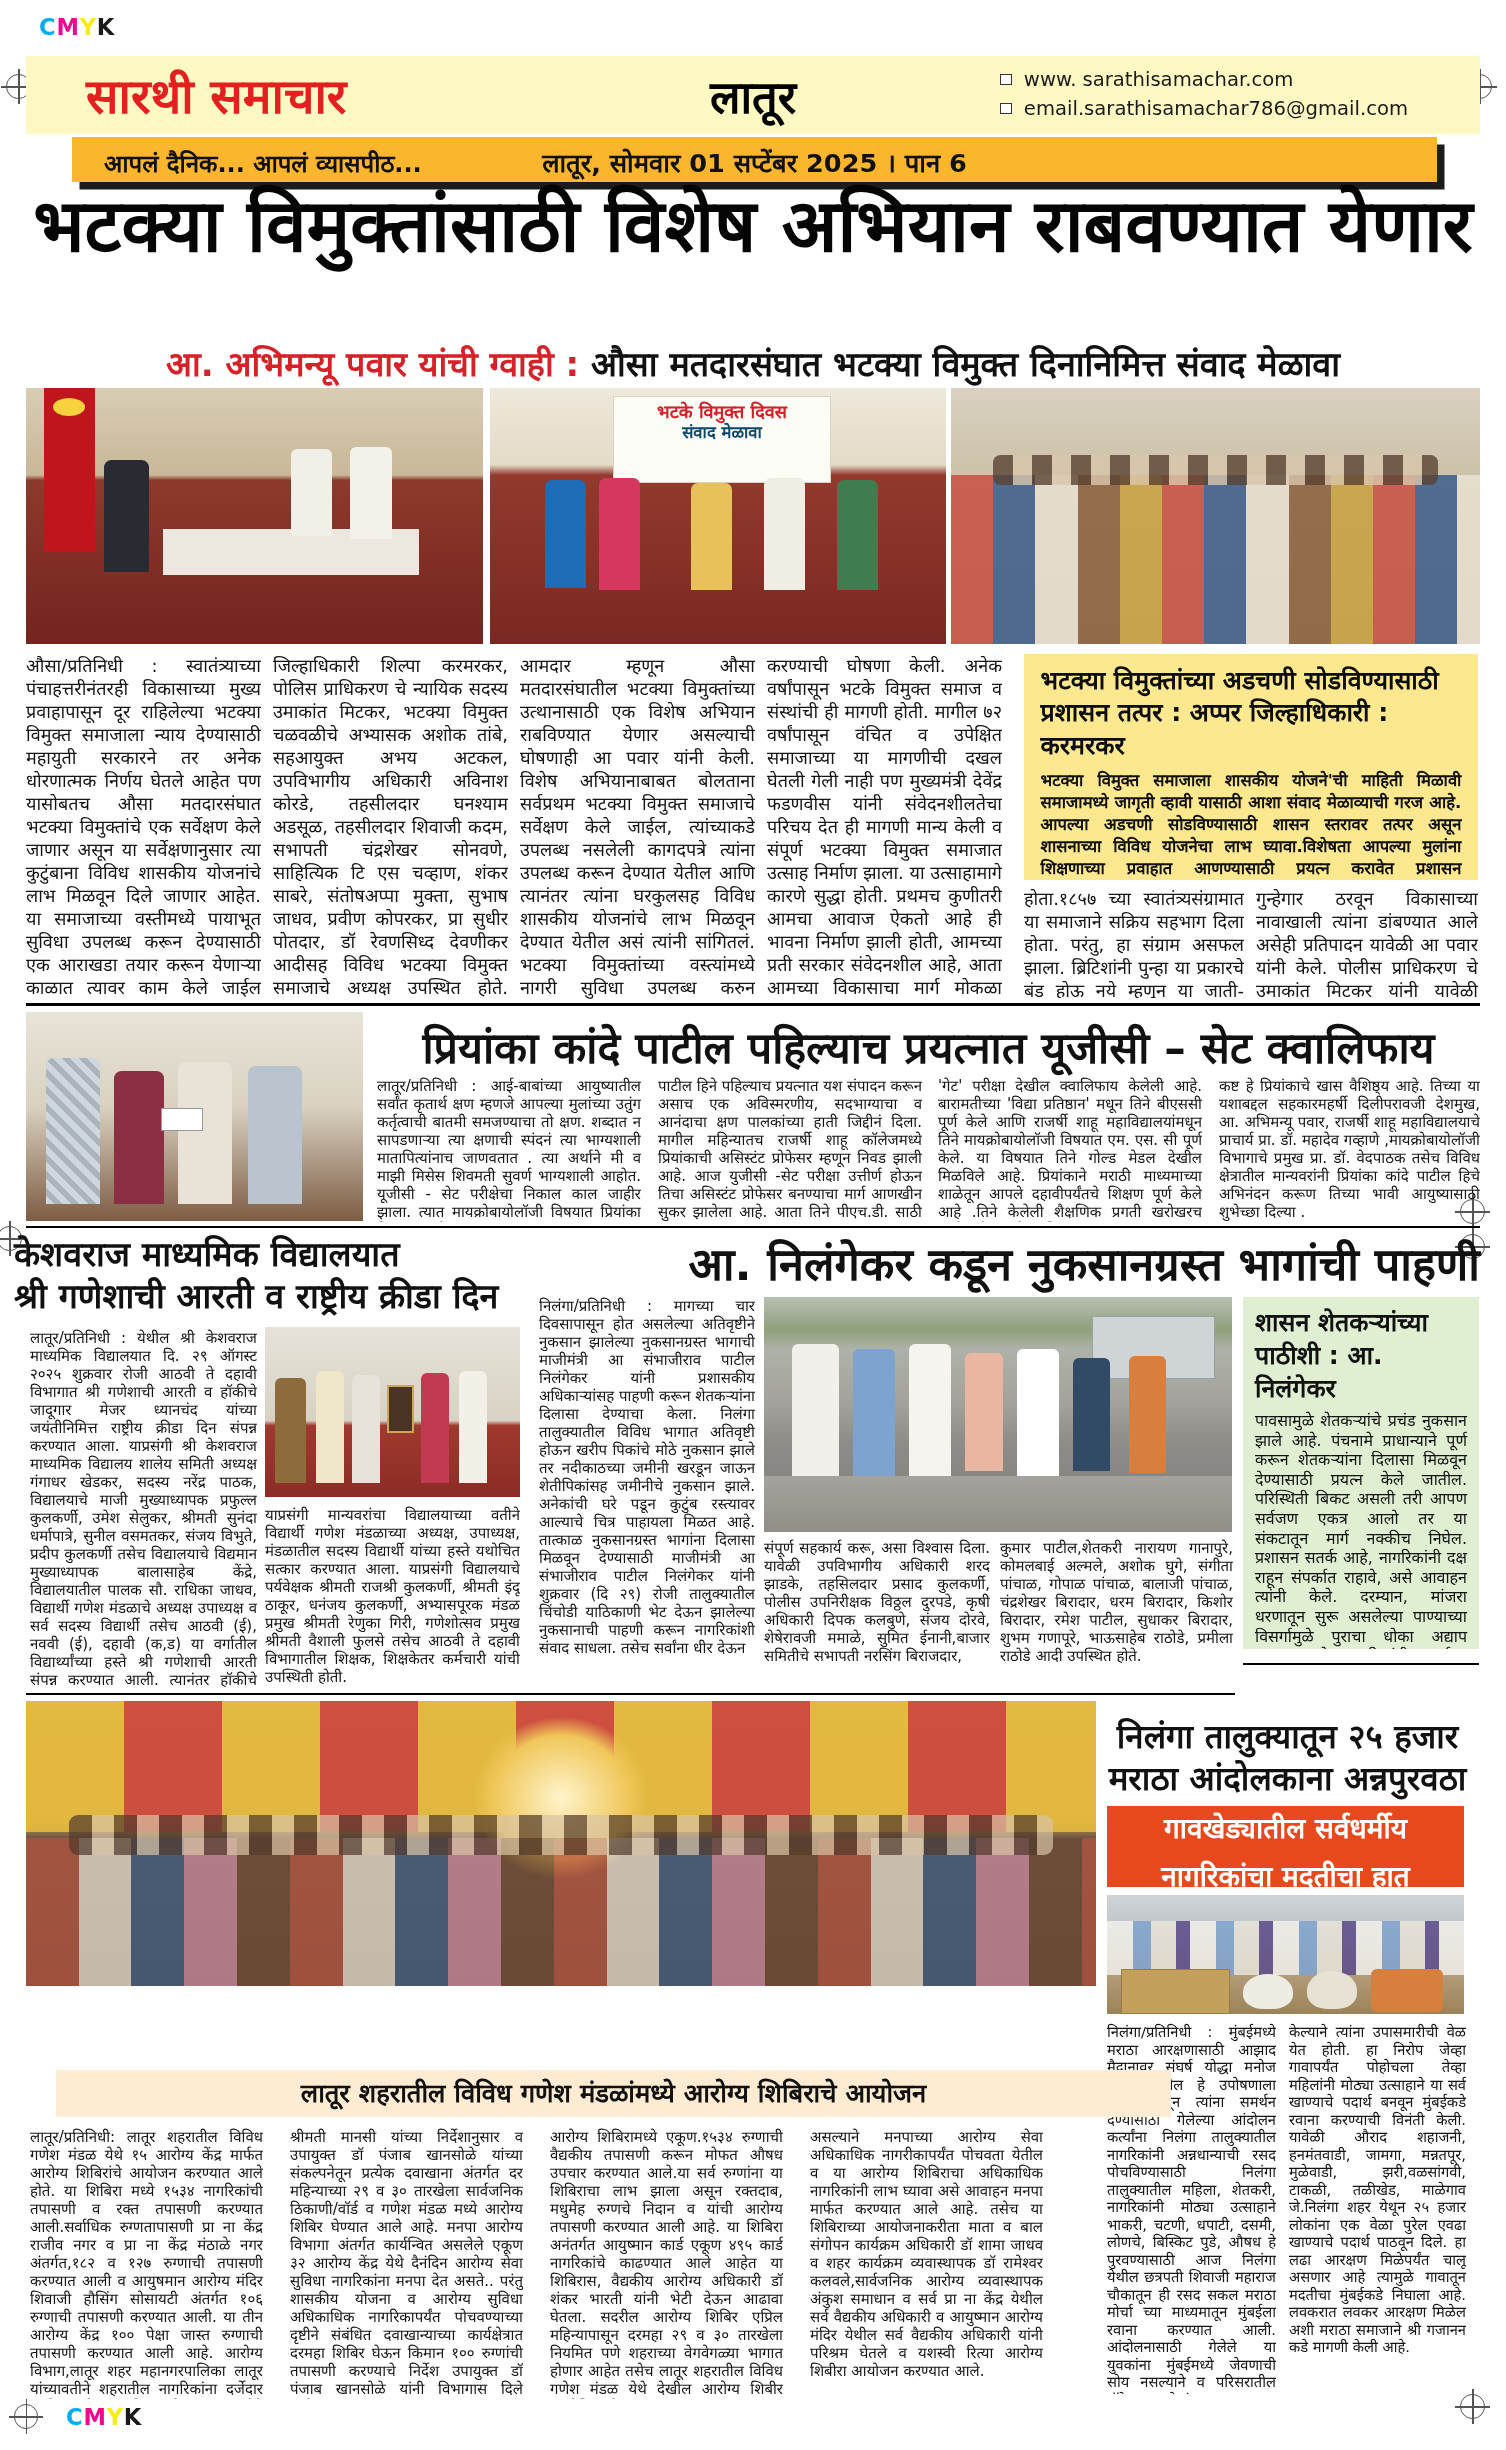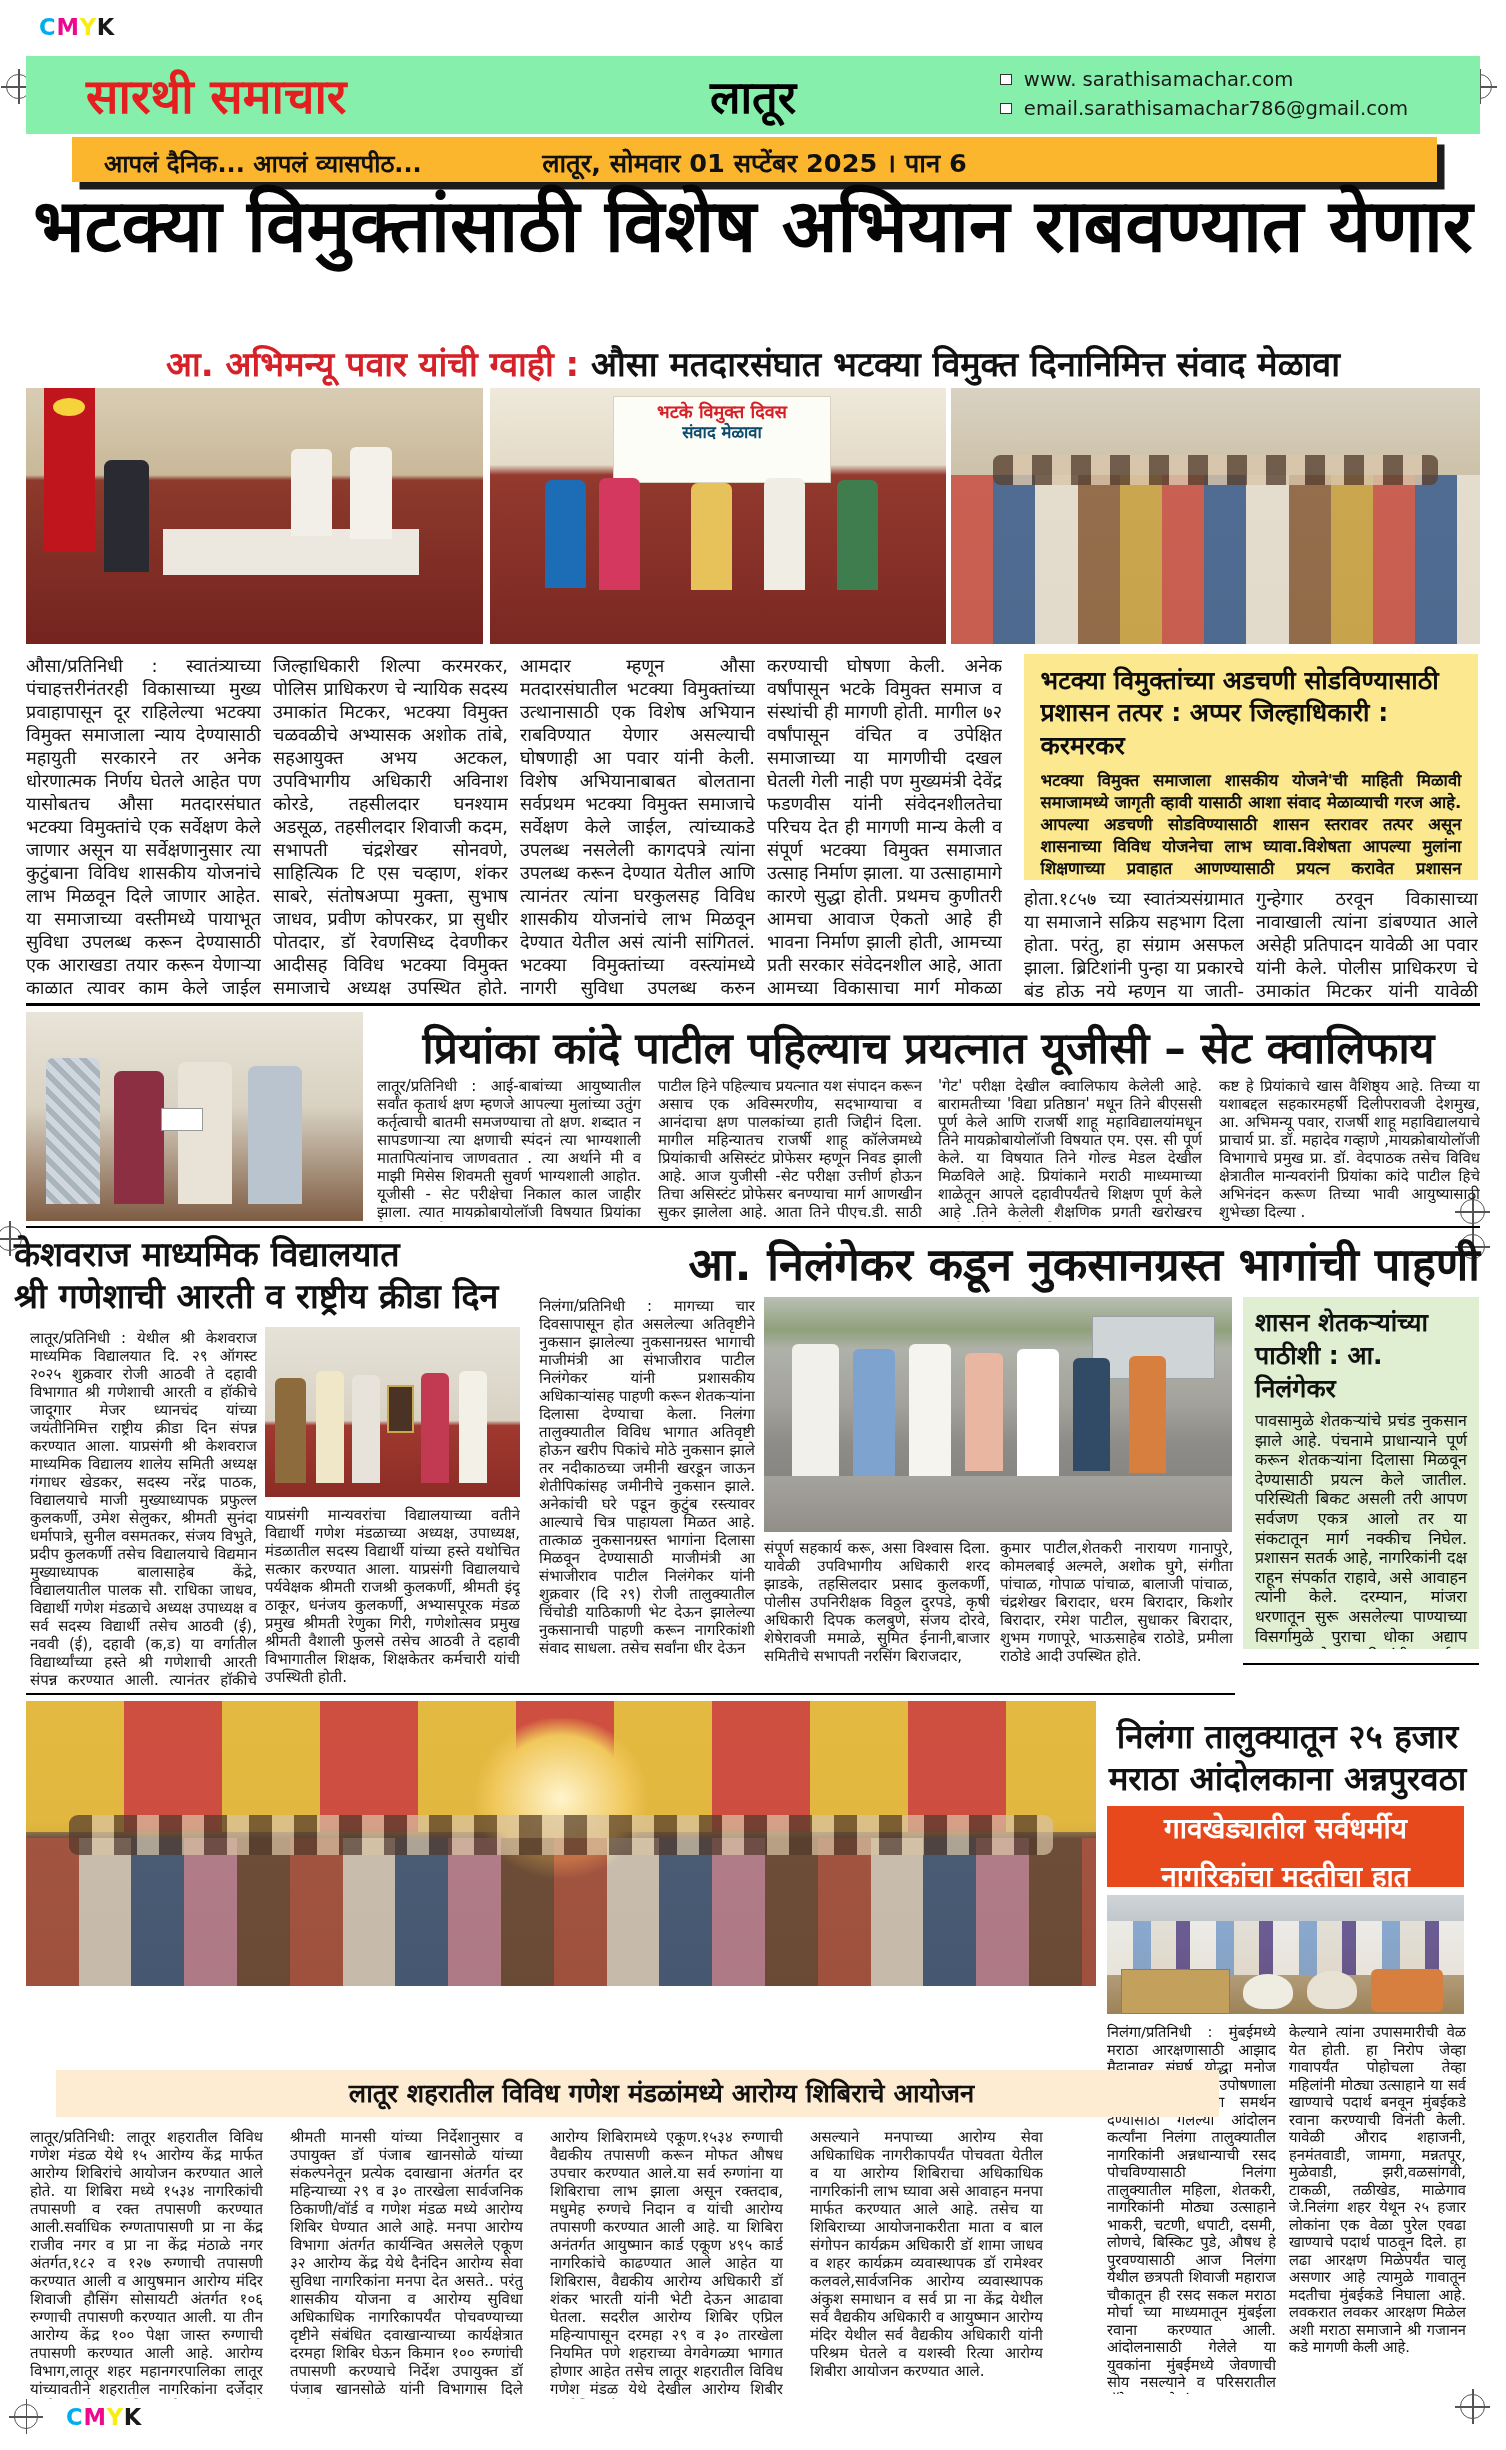--- a/index.html
+++ b/index.html
@@ -7,21 +7,21 @@
         font-family:"DejaVu Sans",sans-serif;color:#111;overflow:hidden;}
   .abs{position:absolute;}
   
   .cmyk{position:absolute;font-size:22.6px;font-weight:bold;letter-spacing:0.8px;}
   .cmyk span{display:inline-block;}
   .c-c{color:#00adee;} .c-m{color:#ec098d;} .c-y{color:#f7ec13;} .c-k{color:#1a1a1a;}
   .regmark{position:absolute;width:22.6px;height:22.6px;border:1.5px solid #555;border-radius:50%;}
   .regmark::before{content:"";position:absolute;left:-6px;right:-6px;top:50%;height:1.5px;background:#555;}
   .regmark::after{content:"";position:absolute;top:-6px;bottom:-6px;left:50%;width:1.5px;background:#555;}
   
-  .masthead-band{left:26px;top:56px;width:1454px;height:78px;background:#86efac;}
+  .masthead-band{left:26px;top:56px;width:1454px;height:78px;background:#fef9c3;}
   .brand{position:absolute;left:60px;top:6px;font-size:48px;font-weight:bold;color:#e3201f;}
   .city{position:absolute;left:50%;transform:translateX(-50%);top:9px;font-size:45px;font-weight:bold;color:#000;}
   .contacts{position:absolute;right:72px;top:12px;font-size:19.6px;color:#1a1a1a;}
   .contact-row{display:flex;align-items:center;gap:12px;margin-bottom:6px;justify-content:flex-start;}
   .sq-bullet{width:9.8px;height:9.8px;border:1.5px solid #333;background:#fff;flex:0 0 auto;}
   
   .datebar{left:72px;top:137px;width:1365px;height:45px;background:#fcb62e;box-shadow:7.5px 7.5px 0 #1c1c1c;}
   .tagline{position:absolute;left:32px;top:9px;font-size:24px;font-weight:bold;color:#111;}
   .dateline{position:absolute;left:50%;transform:translateX(-50%);top:7.5px;font-size:25.6px;font-weight:bold;color:#111;}
   
@@ -43,21 +43,21 @@
   
   .box-yellow{left:1024px;top:654px;width:454px;height:226px;background:#fbe88f;padding:10.5px 16.6px;box-sizing:border-box;overflow:hidden;}
   .box-yellow .bt{font-size:25px;font-weight:bold;line-height:1.3;color:#0d0d0d;}
   .box-yellow .bb{margin-top:7.5px;font-size:16.6px;line-height:22px;font-weight:600;text-align:justify;}
   .box-green{left:1243px;top:1297px;width:236px;height:352px;background:#e0efd2;padding:9px 12px;box-sizing:border-box;overflow:hidden;}
   .box-green .bt{font-size:25px;font-weight:bold;line-height:1.32;}
   .box-green .bb{margin-top:6px;font-size:16px;line-height:19.6px;text-align:justify;}
   .box-orange{left:1107px;top:1806px;width:357px;height:81px;background:#e8491c;color:#fff;text-align:center;
               display:flex;flex-direction:column;justify-content:center;gap:3px;}
   .box-orange div{font-size:28px;font-weight:bold;line-height:1.15;margin-top:13px;}
-  .box-peach{left:56px;top:2070px;width:1115px;height:47px;background:#fdecd2;text-align:center;line-height:47px;font-size:25.6px;font-weight:bold;padding-left:48px;}
+  .box-peach{left:56px;top:2070px;width:1115px;height:47px;background:#fdecd2;text-align:center;line-height:47px;font-size:25.6px;font-weight:bold;}
   
   .h-priyanka{left:377px;top:1017px;width:1103px;text-align:center;font-size:43px;font-weight:bold;margin:0;}
   .h-kesh{left:14px;width:497px;text-align:left;font-size:34px;font-weight:bold;line-height:1.0;}
   .h-nil{left:527px;top:1232px;width:953px;text-align:right;font-size:45px;font-weight:bold;margin:0;}
   .h-maratha{left:1103px;width:369px;text-align:center;font-size:33px;font-weight:bold;line-height:1.0;}
   .h-health{left:26px;top:1993px;width:1182px;text-align:center;font-size:54px;font-weight:bold;margin:0;}
 </style>
 </head>
 <body>
 

